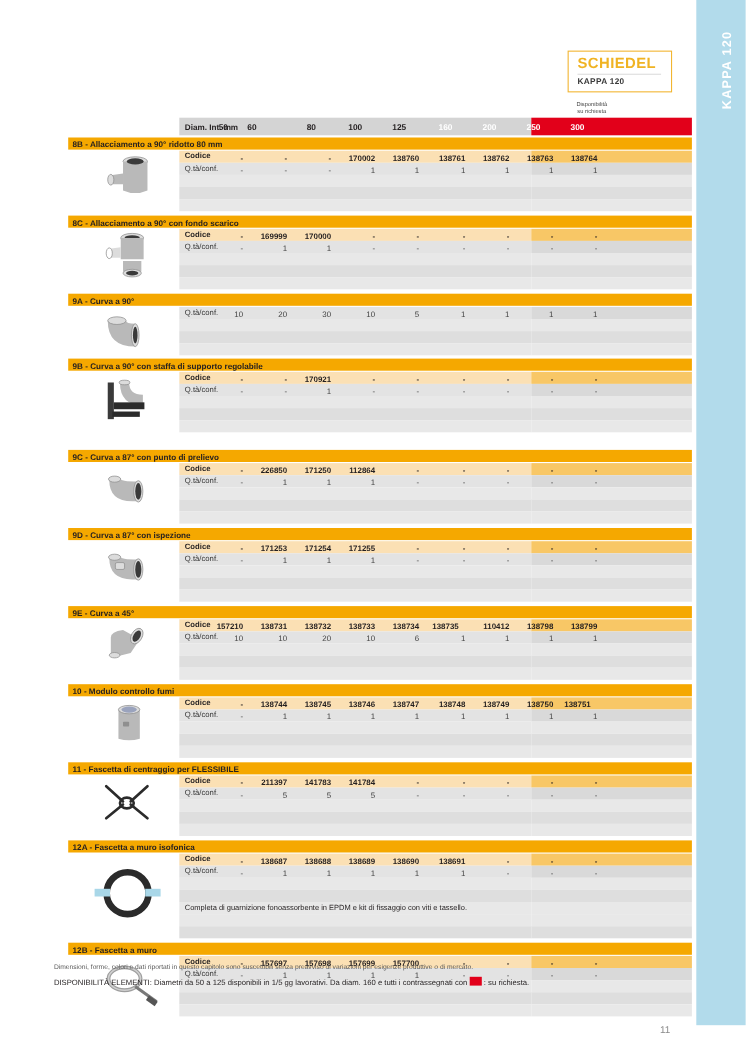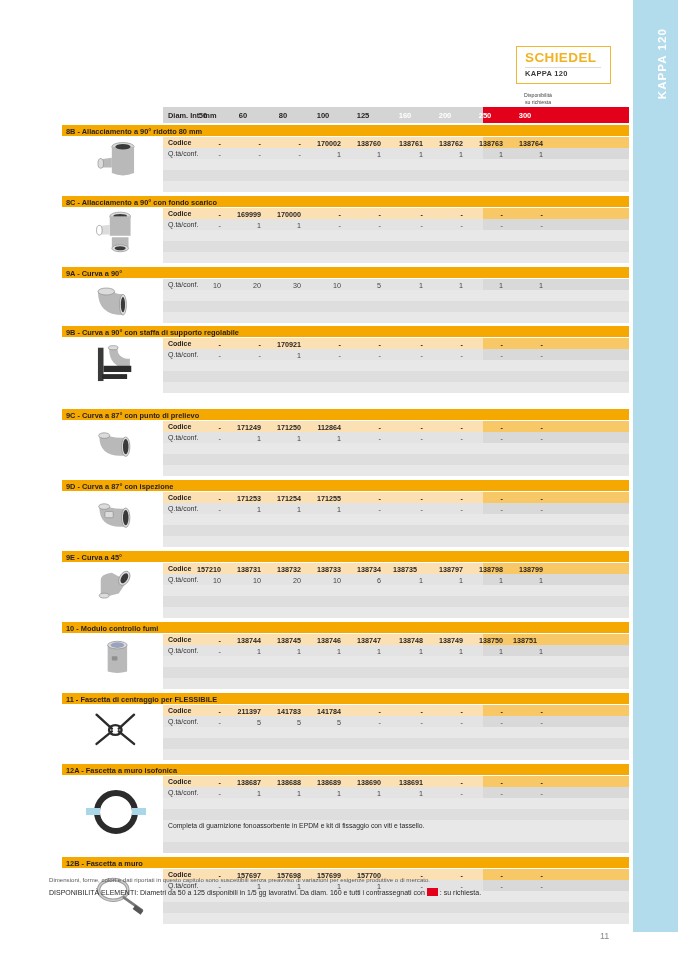--- a/index.html
+++ b/index.html
@@ -142,21 +142,21 @@
     <div>su richiesta</div>
   </div>
 
   <div class="table" style="height: 821px;">
     <div class="hdr">
       <div class="hdr-grey"></div>
       <div class="hdr-red"></div>
       <div class="hdr-label">Diam. Int. mm</div>
       <div id="hdr-cells">
           <div class="hdr-cell grey" style="left: 123px;">50</div>
-          <div class="hdr-cell grey" style="left: 163px;">60</div>
+          <div class="hdr-cell grey" style="left: 149px;">60</div>
           <div class="hdr-cell grey" style="left: 203px;">80</div>
           <div class="hdr-cell grey" style="left: 243px;">100</div>
           <div class="hdr-cell grey" style="left: 283px;">125</div>
           <div class="hdr-cell red" style="left: 325px;">160</div>
           <div class="hdr-cell red" style="left: 365px;">200</div>
           <div class="hdr-cell red" style="left: 405px;">250</div>
           <div class="hdr-cell red" style="left: 445px;">300</div>
         </div>
     </div>
     <div id="blocks">
@@ -368,21 +368,21 @@
               <ellipse cx="29" cy="21" rx="8" ry="4" fill="#dcdcdc" stroke="#8f8f8f"></ellipse>
               <ellipse cx="60" cy="37" rx="6" ry="14" fill="#dcdcdc" stroke="#8f8f8f"></ellipse>
               <ellipse cx="60" cy="37" rx="4" ry="11" fill="#3a3a3a"></ellipse>
             </svg></div>
           <div class="rows">
             <div class="row codice">
               <div class="rowbg-light"></div>
               <div class="rowbg-dark"></div>
               <div class="rlabel">Codice</div>
               <div class="cell" style="left: 22px; width: 36px;">-</div>
-              <div class="cell" style="left: 62px; width: 36px;">171249</div>
+              <div class="cell" style="left: 62px; width: 36px;">226850</div>
               <div class="cell" style="left: 102px; width: 36px;">171250</div>
               <div class="cell" style="left: 142px; width: 36px;">112864</div>
               <div class="cell" style="left: 182px; width: 36px;">-</div>
               <div class="cell" style="left: 224px; width: 36px;">-</div>
               <div class="cell" style="left: 264px; width: 36px;">-</div>
               <div class="cell" style="left: 304px; width: 36px;">-</div>
               <div class="cell" style="left: 344px; width: 36px;">-</div>
             </div>
             <div class="row qta">
               <div class="rowbg-light"></div>
@@ -478,21 +478,21 @@
             <div class="row codice">
               <div class="rowbg-light"></div>
               <div class="rowbg-dark"></div>
               <div class="rlabel">Codice</div>
               <div class="cell" style="left: 22px; width: 36px;">157210</div>
               <div class="cell" style="left: 62px; width: 36px;">138731</div>
               <div class="cell" style="left: 102px; width: 36px;">138732</div>
               <div class="cell" style="left: 142px; width: 36px;">138733</div>
               <div class="cell" style="left: 182px; width: 36px;">138734</div>
               <div class="cell" style="left: 224px; width: 36px; text-align: center;">138735</div>
-              <div class="cell" style="left: 264px; width: 36px;">138797</div>
+              <div class="cell" style="left: 264px; width: 36px;">110412</div>
               <div class="cell" style="left: 304px; width: 36px;">138798</div>
               <div class="cell" style="left: 344px; width: 36px;">138799</div>
             </div>
             <div class="row qta">
               <div class="rowbg-light"></div>
               <div class="rowbg-dark"></div>
               <div class="rlabel">Q.tà/conf.</div>
               <div class="cell" style="left: 22px; width: 36px;">10</div>
               <div class="cell" style="left: 62px; width: 36px;">10</div>
               <div class="cell" style="left: 102px; width: 36px;">20</div>

